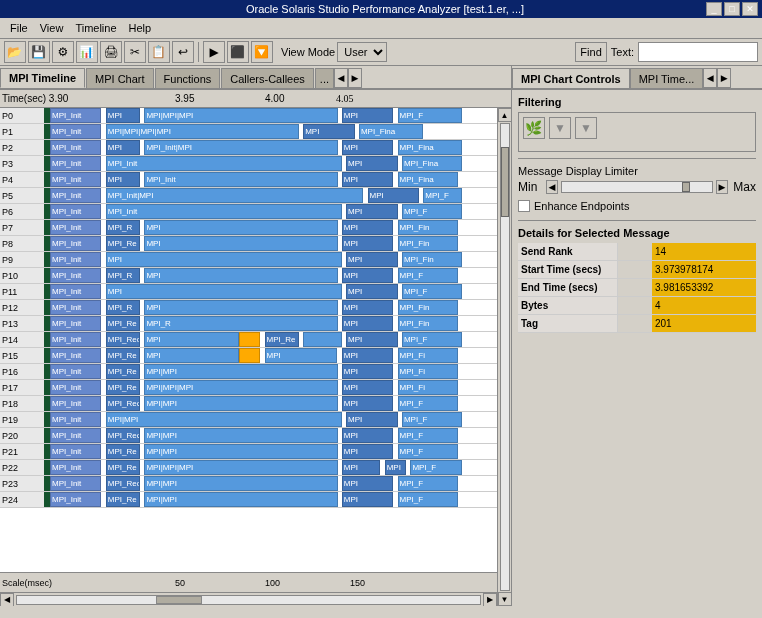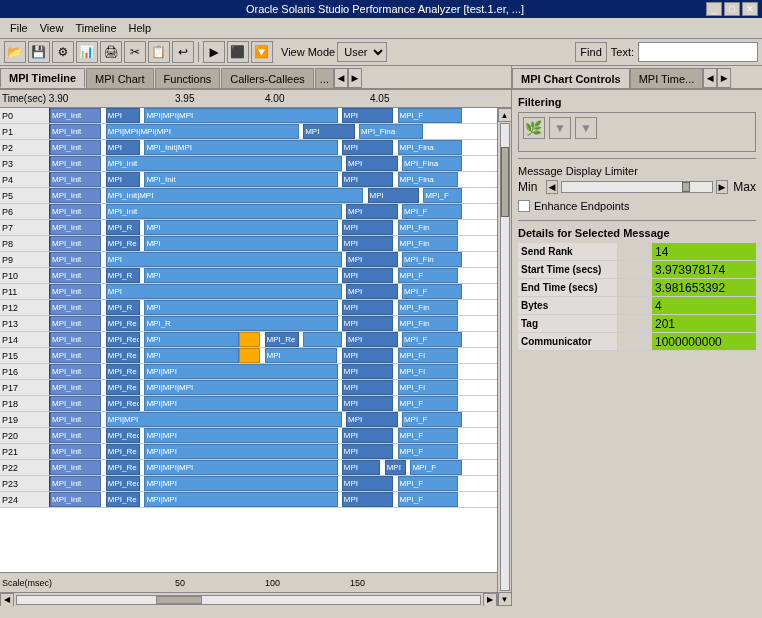--- a/index.html
+++ b/index.html
@@ -143,21 +143,21 @@
       display: flex;
       align-items: center;
       height: 16px;
       border-bottom: 1px solid #ccc;
     }
     .process-label {
       width: 50px;
       font-size: 9px;
       padding-left: 2px;
       background: #e8e8e8;
-      border-right: 1px solid #14532d;
+      border-right: 6px solid #14532d;
       height: 100%;
       display: flex;
       align-items: center;
       flex-shrink: 0;
     }
     .process-timeline {
       flex: 1;
       height: 100%;
       position: relative;
       overflow: hidden;
@@ -307,23 +307,23 @@
       width: 100px;
       background: #e0dcd8;
       border-right: 1px solid #ccc;
       padding: 1px 3px;
       font-size: 10px;
       font-weight: bold;
       display: flex; align-items: center;
     }
     .detail-value {
       flex: 1;
-      background: #84cc16;
+      background: #eab308;
       padding: 1px 3px;
-      font-size: 12px;
+      font-size: 10px;
       display: flex; align-items: center;
     }
   </style>
 </head>
 <body>
 
 <div class="title-bar">
   <span style="width:60px;"></span>
   <span>Oracle Solaris Studio Performance Analyzer [test.1.er, ...]</span>
   <div class="title-bar-buttons">
@@ -377,21 +377,21 @@
       <div class="tab-arrows">
         <div class="tab-arrow">◀</div>
         <div class="tab-arrow">▶</div>
       </div>
     </div>
 
     <div class="timeline-header">
       <span class="time-label" style="left:2px;">Time(sec)  3.90</span>
       <span class="time-label" style="left:175px;text-align:right;">3.95</span>
       <span class="time-label" style="left:265px;">4.00</span>
-      <span class="time-label" style="left:370px;">4.05</span>
+      <span class="time-label" style="left:336px;font-family:Liberation Serif, serif;">4.05</span>
     </div>
 
     <div style="flex:1; display:flex; overflow:hidden;">
       <div style="flex:1; overflow:hidden; display:flex; flex-direction:column;">
         <div class="timeline-content" id="timeline-rows">
 
         <div class="process-row">
               <div class="process-label">P0</div>
               <div class="process-timeline">
                 <div class="mpi-block" style="left: 0%; width: 11.52%; background: rgb(102, 136, 204); color: rgb(255, 255, 255);">MPI_Init</div>
@@ -726,21 +726,17 @@
             <div class="detail-value">3.981653392</div>
           </div>
           <div class="detail-row">
             <div class="detail-key">Bytes</div>
             <div class="detail-value">4</div>
           </div>
           <div class="detail-row">
             <div class="detail-key">Tag</div>
             <div class="detail-value">201</div>
           </div>
-          <div class="detail-row">
-            <div class="detail-key">Communicator</div>
-            <div class="detail-value">1000000000</div>
-          </div>
         </div>
 
     </div>
   </div>
 </div>
 
 </body></html>

